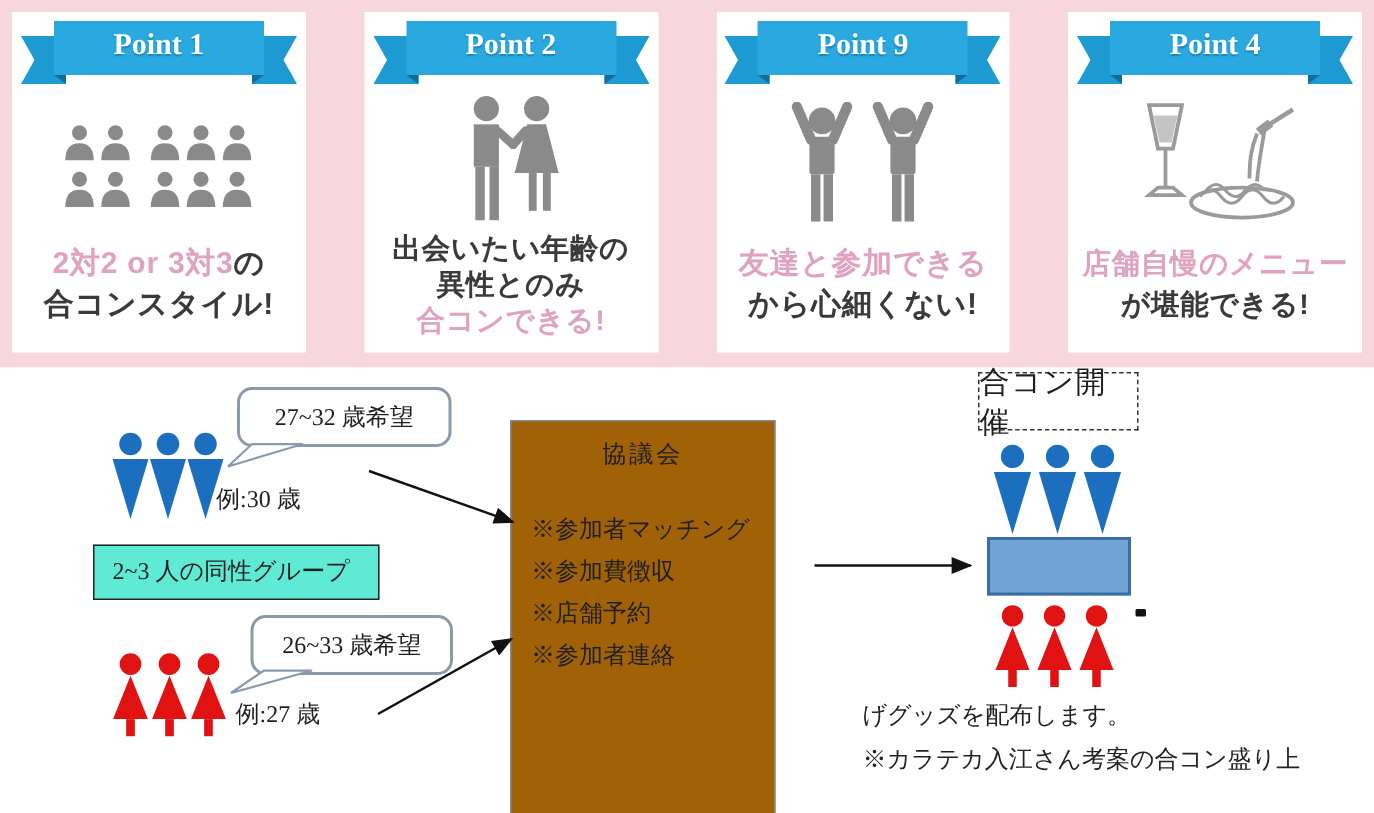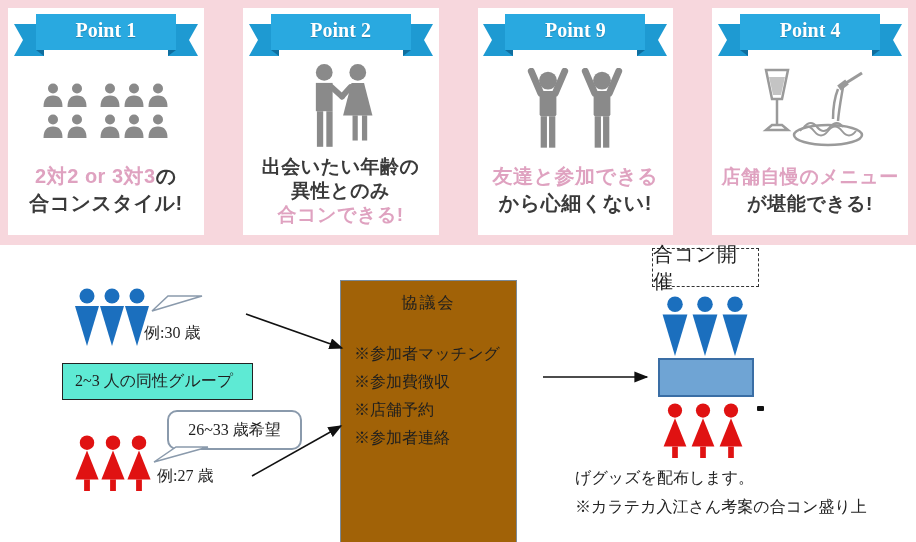--- a/index.html
+++ b/index.html
@@ -270,20 +270,23 @@
       <svg width="24" height="60" viewBox="0 0 24 58">
           <circle cx="12" cy="8" r="7.5" style="fill:var(--male-blue)"></circle>
           <polygon points="0,18 24,18 12,58" style="fill:var(--male-blue)"></polygon>
         </svg>
       <svg width="24" height="60" viewBox="0 0 24 58">
           <circle cx="12" cy="8" r="7.5" style="fill:var(--male-blue)"></circle>
           <polygon points="0,18 24,18 12,58" style="fill:var(--male-blue)"></polygon>
         </svg>
     </div>
 
+    <div class="bubble" style="left:158px;top:13px;width:143px;height:40px;">
+      <span>27~32 歳希望</span>
+    </div>
 
     <div class="example-label" style="left:144px;top:78px;">例:30 歳</div>
 
     <div class="plain-box" style="left:62px;top:118px;width:191px;height:37px;">
       <span>2~3 人の同性グループ</span>
     </div>
 
     <div class="bubble" style="left:167px;top:165px;width:135px;height:40px;">
       <span>26~33 歳希望</span>
     </div>

